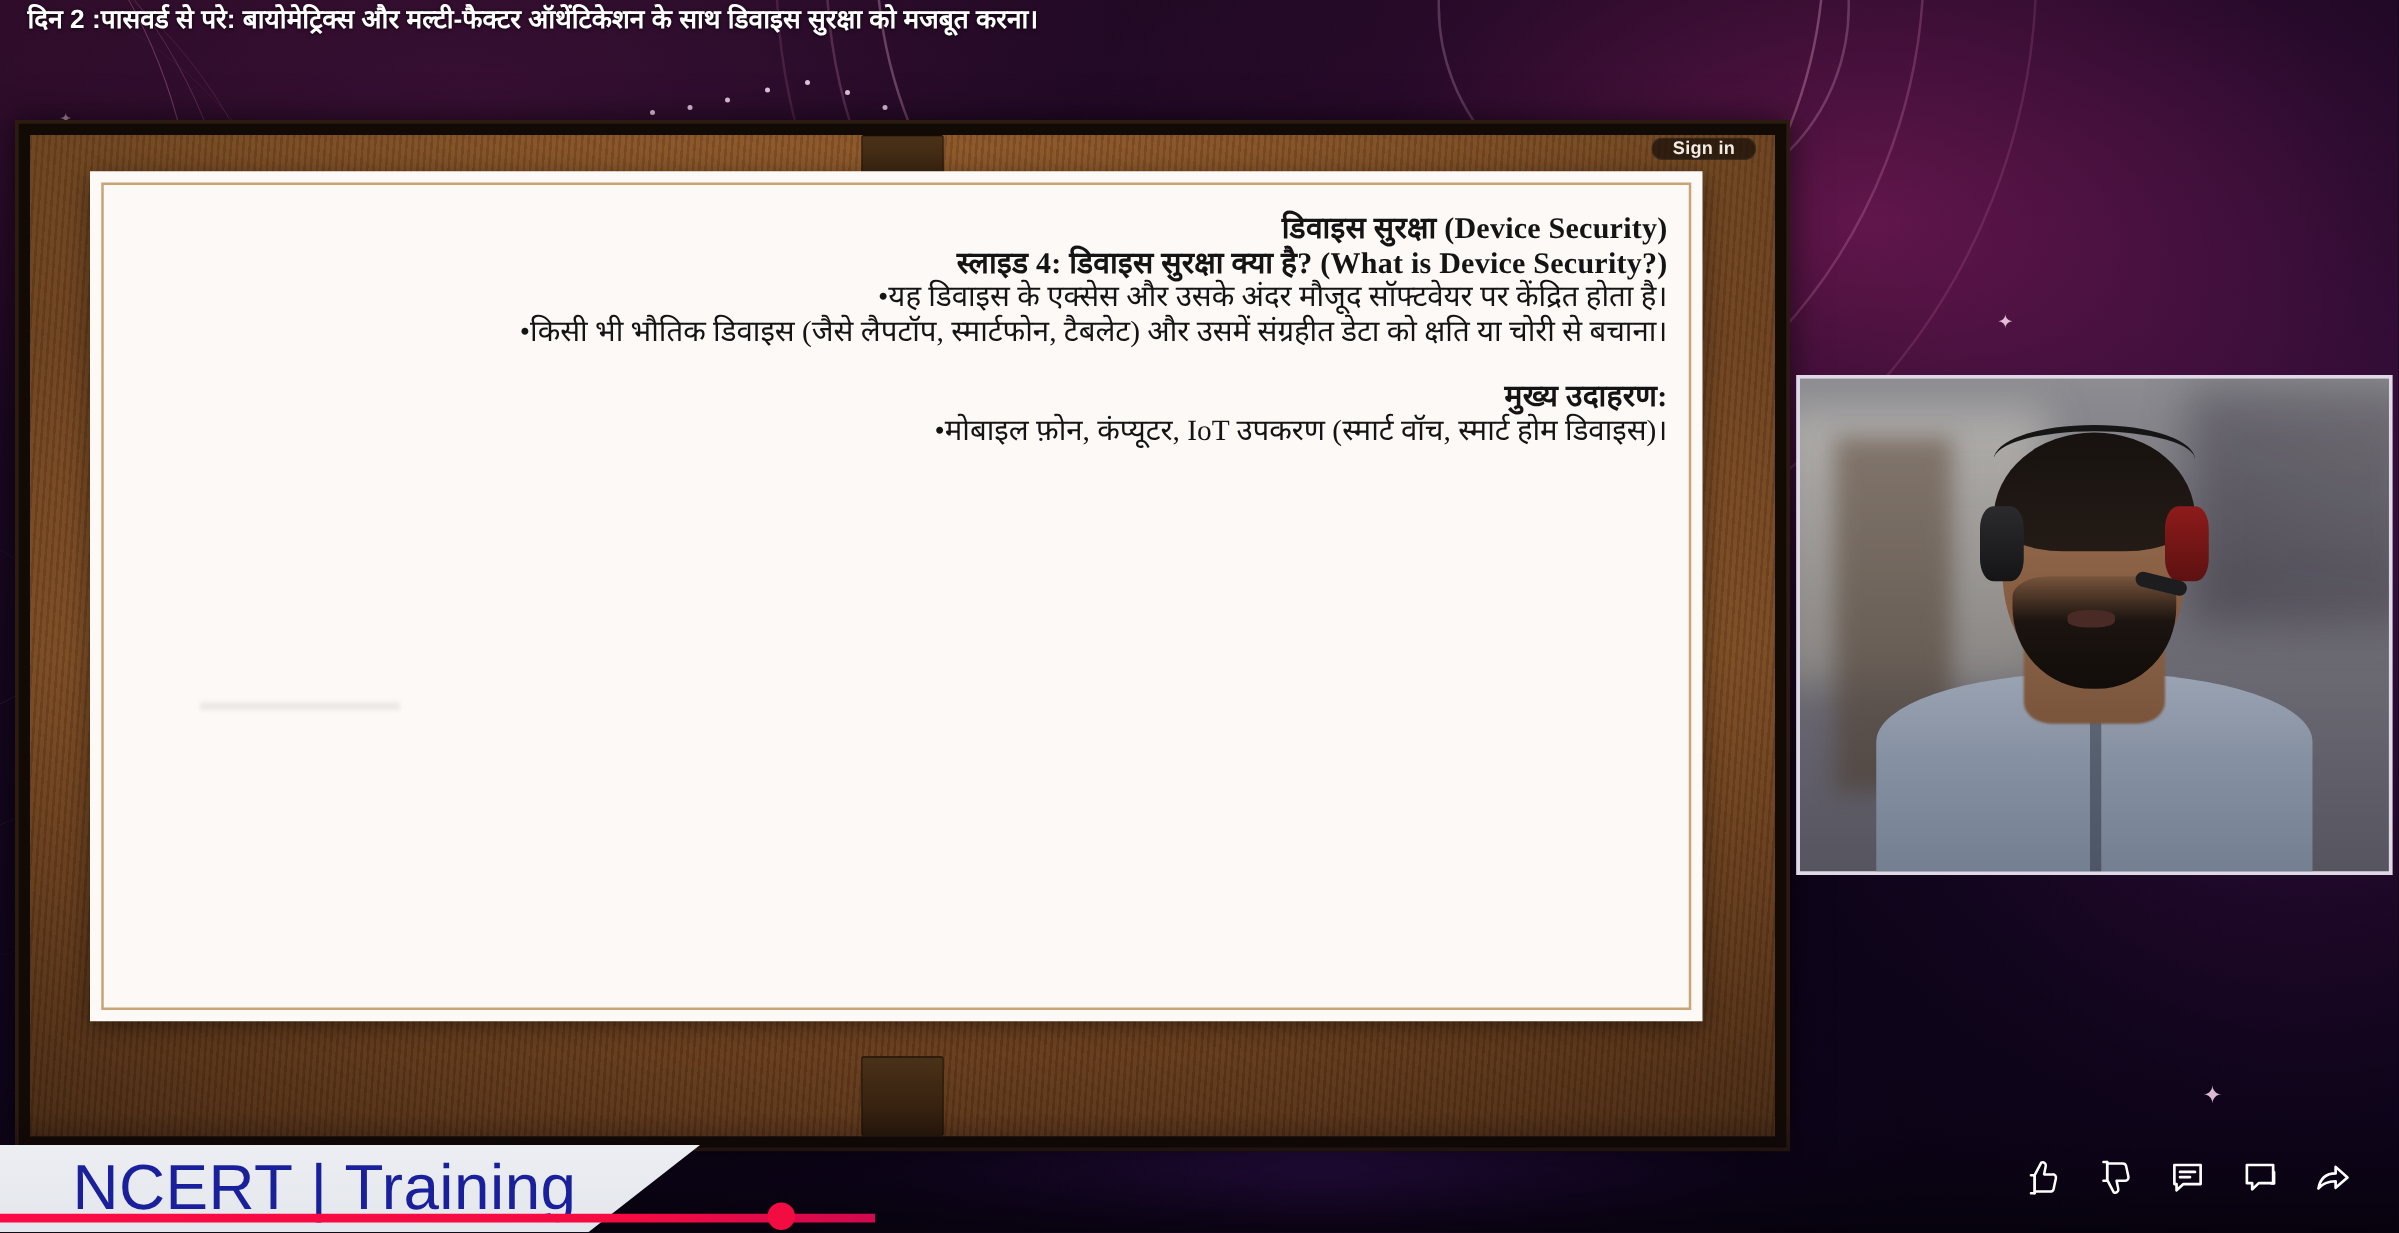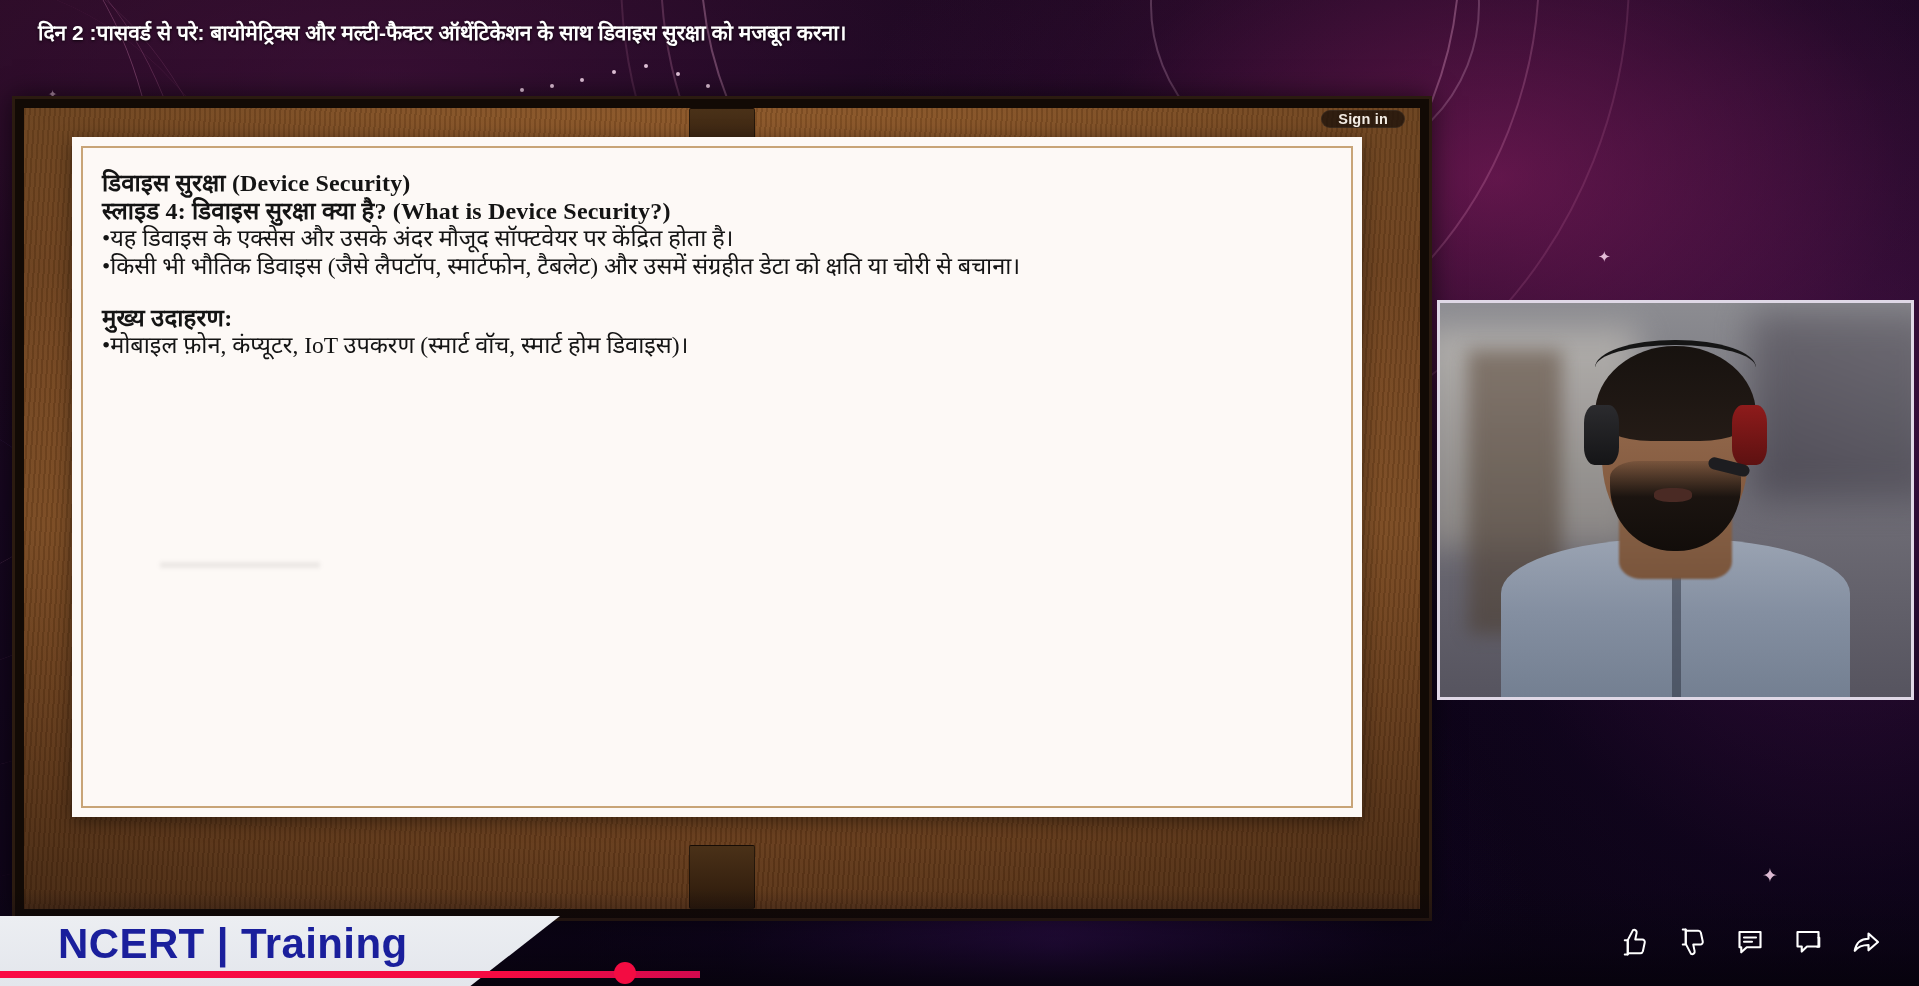--- a/index.html
+++ b/index.html
@@ -63,20 +63,21 @@
     border-radius:2px;
   }
   .clamp.top{ top:9px; }
   .clamp.bottom{ bottom:9px; }
 
   
   #slide{
     position:absolute; left:57px; top:38px; width:1290px; height:680px;
     background:#fdf9f6;
     box-shadow:0 4px 18px rgba(0,0,0,.45);
+    text-align:right;
   }
   #slide .inner-border{
     position:absolute; inset:9px; border:2px solid #c8a477;
   }
   #slide-text{
     position:absolute; left:30px; top:32px; right:28px;
     color:#141414;
     font-family:"Liberation Serif", serif;
   }
   .ln{ line-height:1.17; white-space:pre-wrap; }
@@ -177,21 +178,21 @@
     position:absolute; left:0; bottom:0; width:560px; height:70px;
     overflow:hidden;
   }
   .banner-shape{
     position:absolute; inset:0;
     background:linear-gradient(180deg,#eceef2 0%, #e3e6ec 100%);
     clip-path:polygon(0 0, 100% 0, 84% 100%, 0 100%);
   }
   .banner-text{
     position:absolute; left:58px; top:4px;
-    color:#1a1f9c; font-size:42px; font-weight:700; letter-spacing:.4px;
+    color:#1a1f9c; font-size:51px; font-weight:400; letter-spacing:.4px;
     font-family:"Liberation Sans", sans-serif;
   }
   #red-rule{
     position:absolute; left:0; bottom:8px; width:700px; height:7px;
     background:linear-gradient(90deg,#fa0b45 0%, #f50b42 72%, #d1094e 100%);
   }
   #red-dot{
     position:absolute; left:614px; bottom:2px; width:22px; height:22px;
     border-radius:50%; background:#f30c42;
   }
@@ -205,22 +206,22 @@
   .rx svg{ width:100%; height:100%; display:block; }
 
   .bottom-fade{
     position:absolute; left:0; bottom:0; width:1919px; height:96px;
     background:linear-gradient(180deg, rgba(8,3,16,0) 0%, rgba(8,3,16,.55) 60%, rgba(6,2,12,.9) 100%);
     pointer-events:none;
   }
 
   
   #titlebar{
-    position:absolute; left:16px; top:0; width:1869px; height:64px;
-    display:flex; align-items:center;
+    position:absolute; left:0; top:0; width:1869px; height:64px;
+    display:flex; align-items:flex-start;
   }
   #title-text{
     color:#ffffff; font-size:21px; font-weight:700;
     margin-left:22px; white-space:nowrap;
     text-shadow:0 1px 3px rgba(0,0,0,.75);
     font-family:"Liberation Sans", sans-serif;
   }
 </style>
 </head>
 <body>

